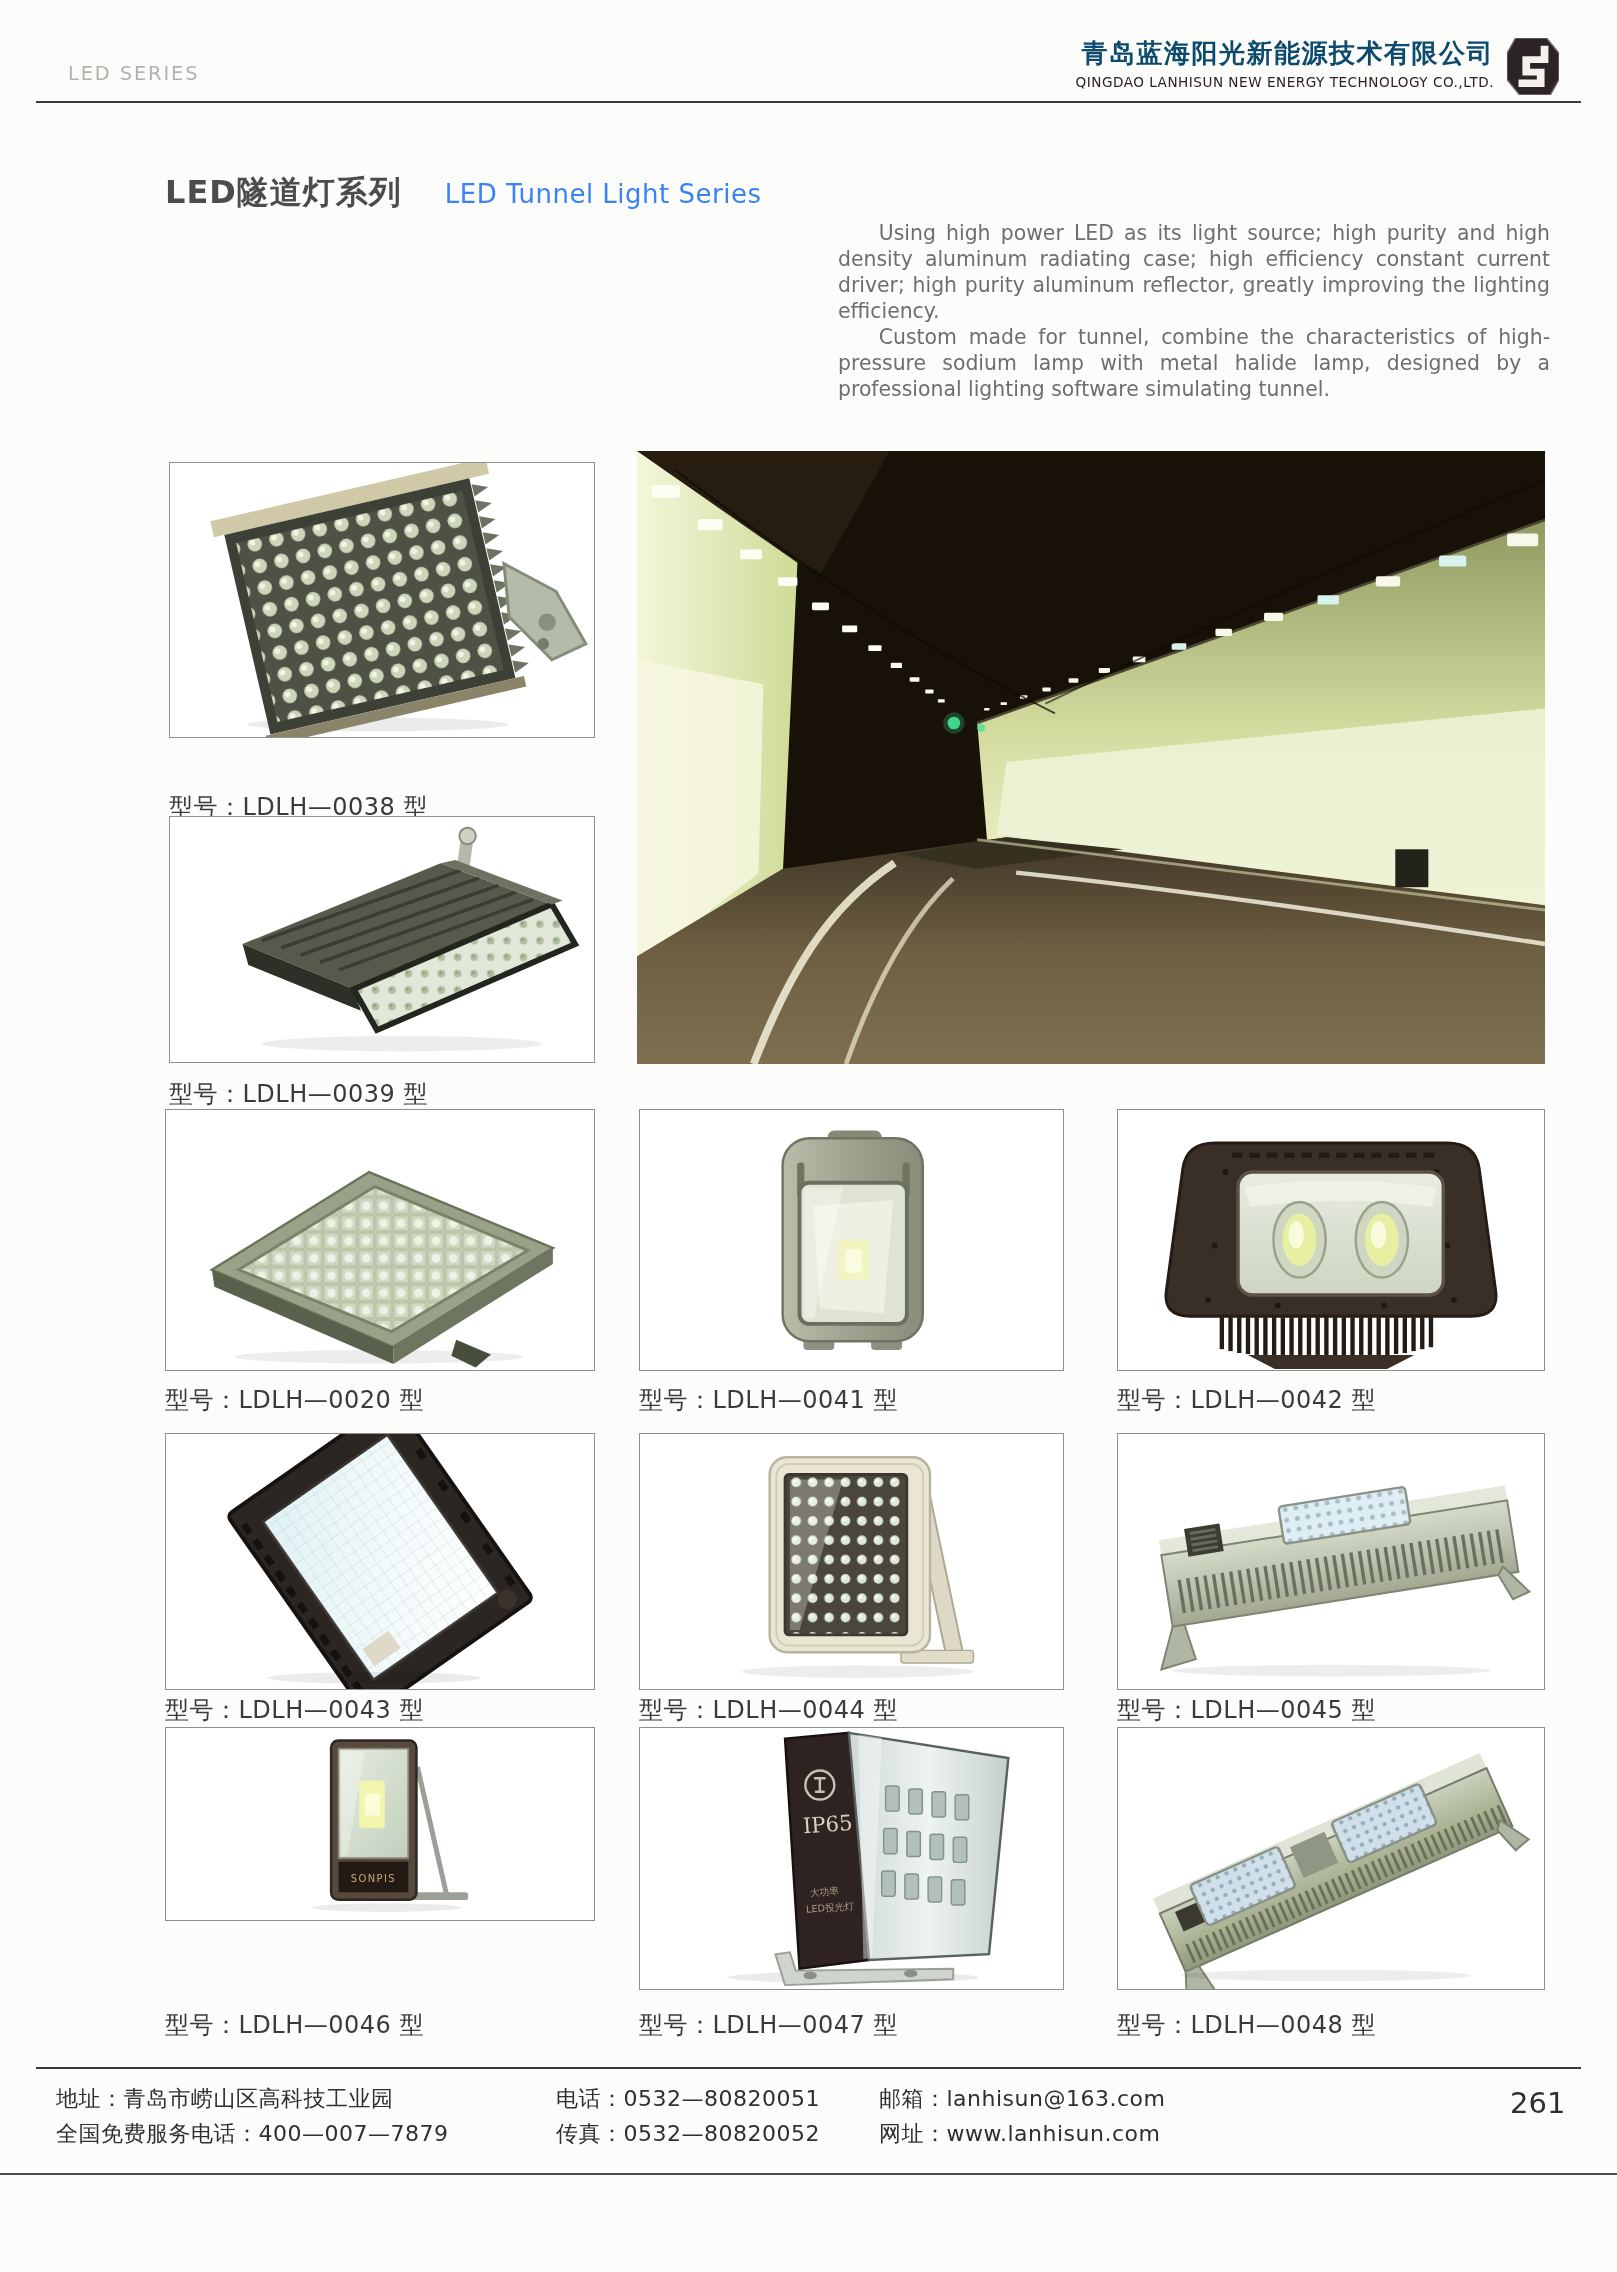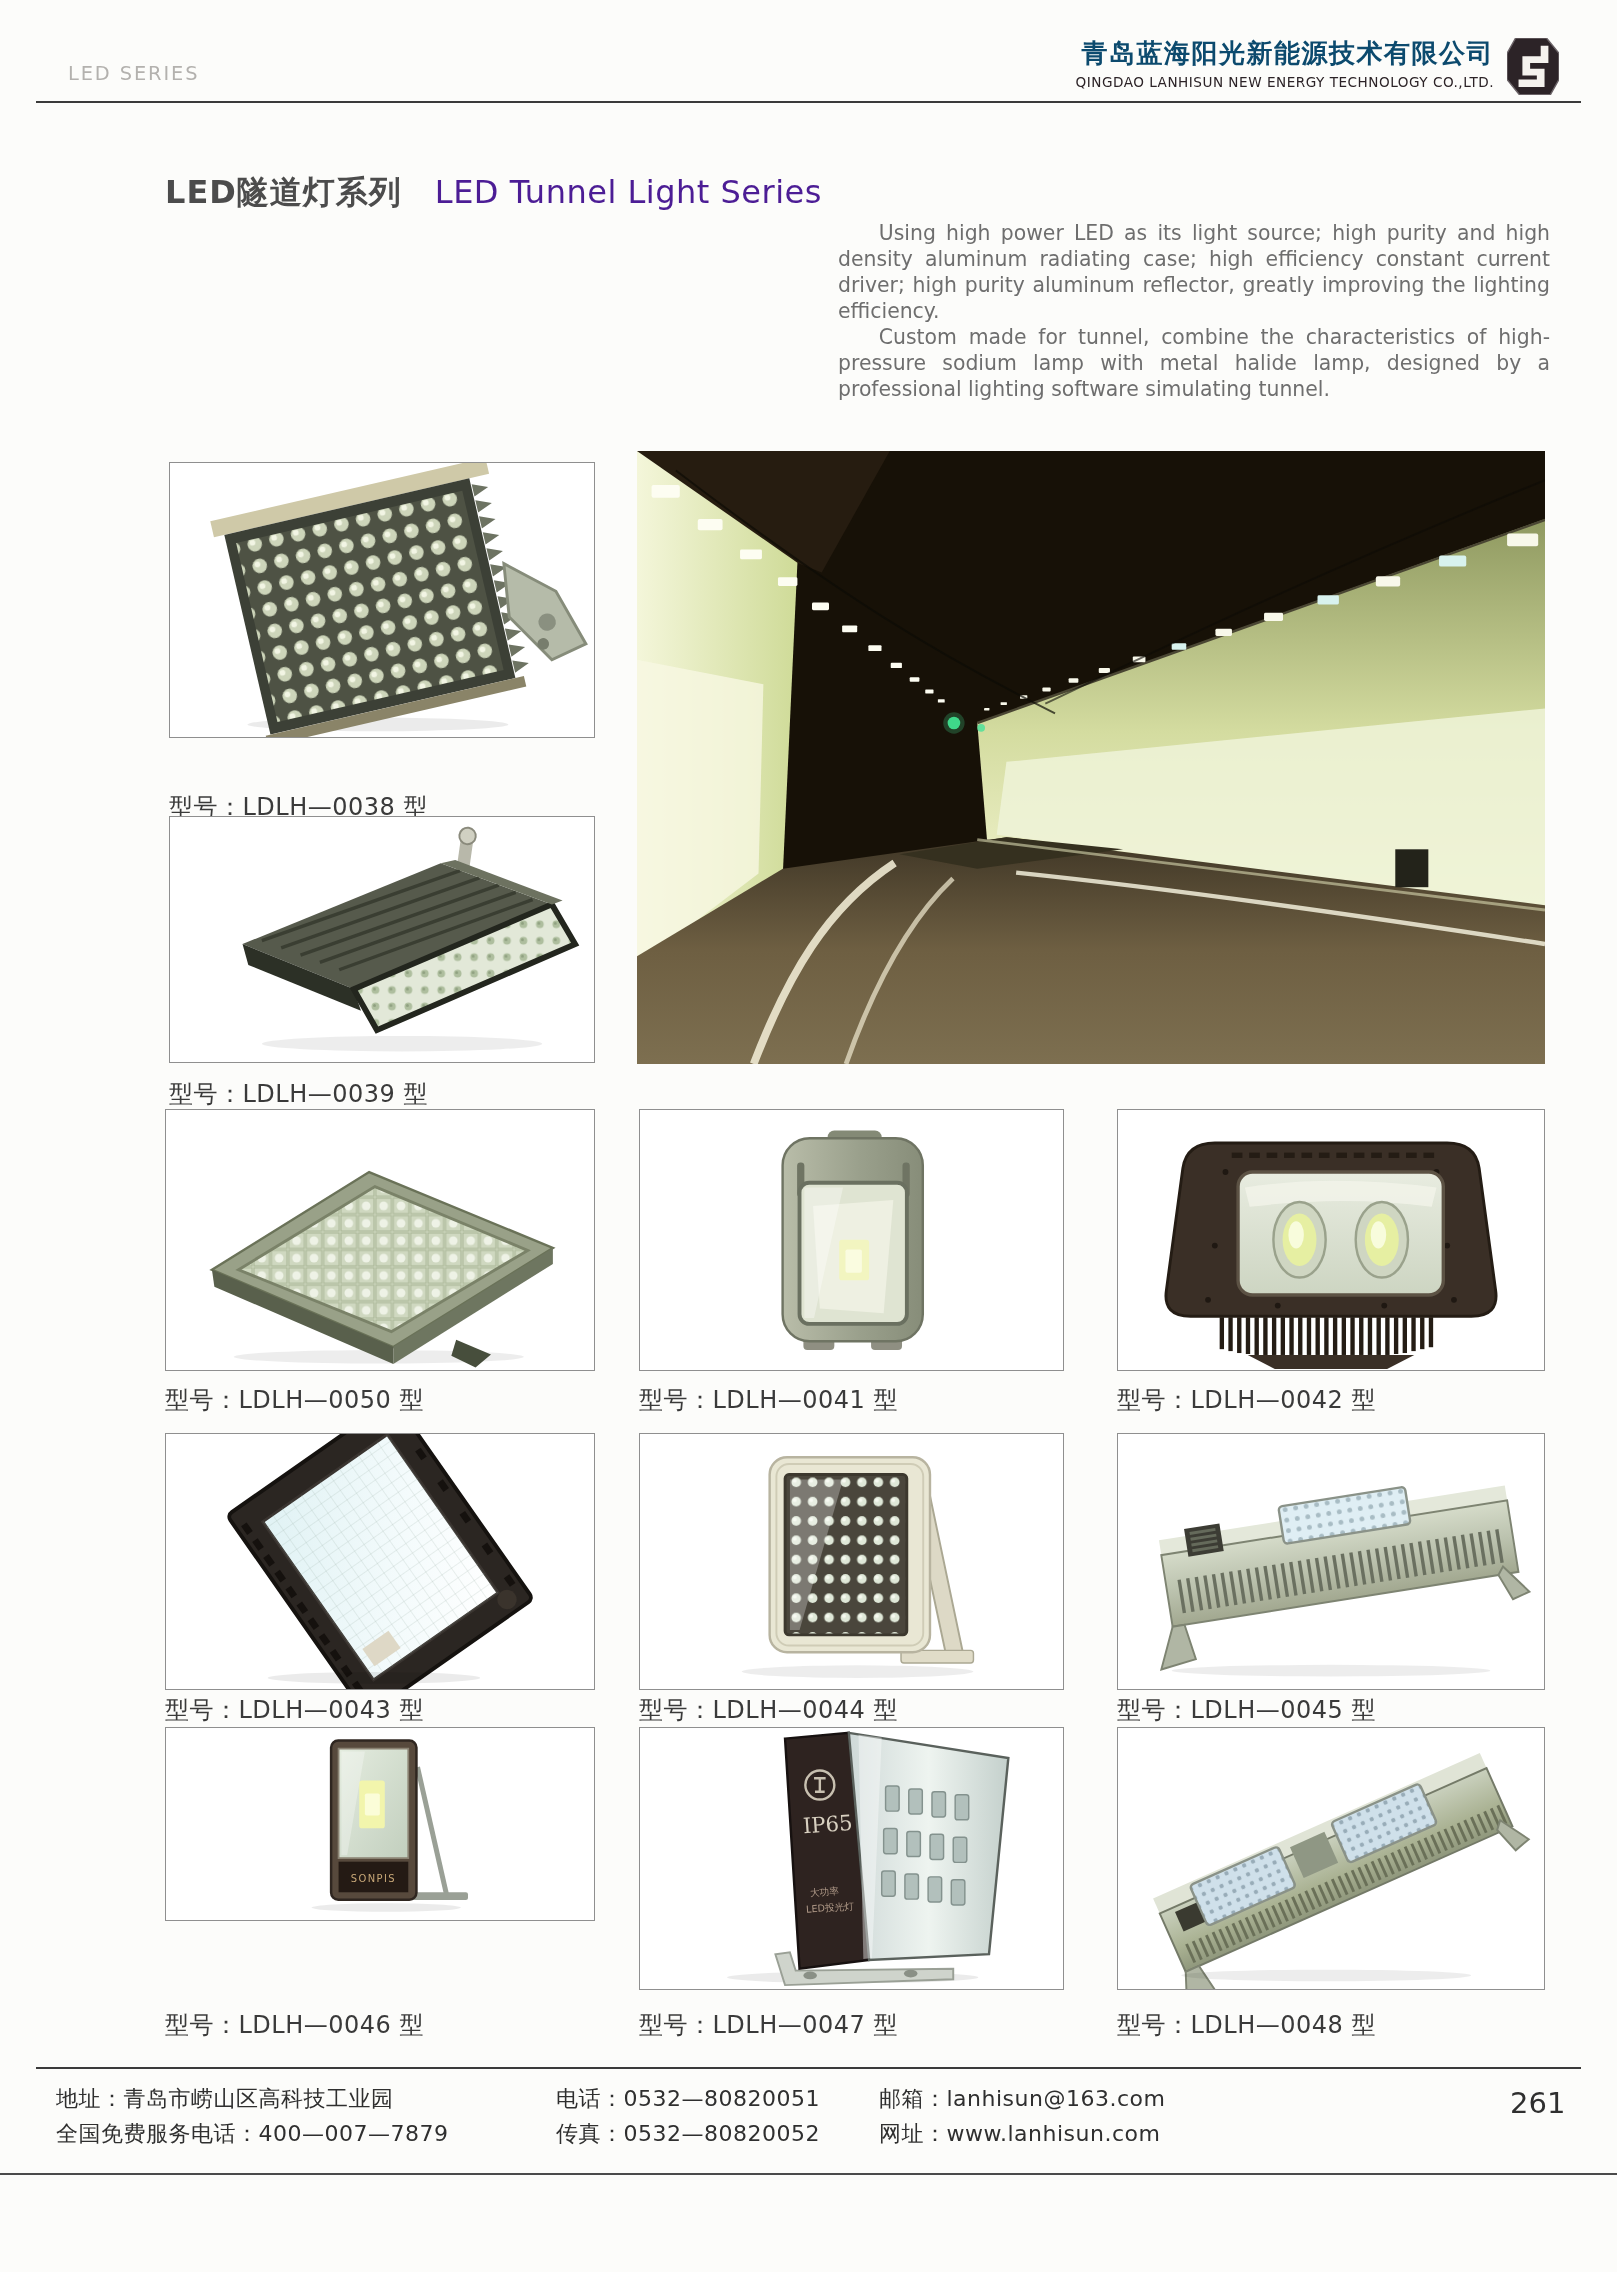--- a/index.html
+++ b/index.html
@@ -10,21 +10,21 @@
     font-family:"DejaVu Sans","Liberation Sans",sans-serif;
     overflow:hidden;
   }
   .abs{position:absolute;}
   .series-label{font-size:19.4px;color:#b3b1ae;letter-spacing:1.9px;}
   .company{text-align:right;}
   .company-cn{font-size:26px;font-weight:bold;color:#0c4a6e;letter-spacing:1.5px;}
   .company-en{font-size:13.6px;color:#2c2327;letter-spacing:0.5px;margin-top:2.9px;}
   .rule{background:#3a3a3a;}
   .title-cn{font-size:32px;font-weight:bold;color:#4c4c4c;letter-spacing:1px;display:inline-block;}
-  .title-en{font-size:32px;color:#4c1d95;display:inline-block;margin-left:33px;letter-spacing:0.5px;}
+  .title-en{font-size:26px;color:#3b82f6;display:inline-block;margin-left:43px;letter-spacing:0.5px;}
   .intro{color:#6e6e6e;}
   .intro p{margin:0;text-indent:2em;}
   .intro-cn{font-size:22.4px;line-height:33px;width:607px;}
   .intro-en{font-size:20.4px;line-height:26px;width:712px;text-align:justify;}
   .pbox{
     position:absolute;background:#ffffff;border:1.5px solid #8f8f8f;box-sizing:border-box;
   }
   .pbox svg{display:block;width:100%;height:100%;}
   .photo{position:absolute;}
   .photo svg{display:block;width:100%;height:100%;}
@@ -189,21 +189,21 @@
         </pattern>
       </defs>
       <ellipse cx="440" cy="510" rx="300" ry="14" fill="rgba(0,0,0,0.07)"></ellipse>
       <polygon points="95,330 420,128 800,285 470,490" fill="#99a188" stroke="#6a7258" stroke-width="5"></polygon>
       <polygon points="150,330 432,158 748,290 466,458" fill="url(#led40)" stroke="#7a8268" stroke-width="6"></polygon>
       <polygon points="95,330 470,490 470,525 100,365" fill="#59604c"></polygon>
       <polygon points="470,490 800,285 800,318 470,525" fill="#6e7660"></polygon>
       <polygon points="600,475 672,505 640,532 590,508" fill="#474e3c"></polygon>
     </svg>
   </div>
-  <div class="model" style="left:165px;top:1384px;">型号：LDLH—0050 型</div>
+  <div class="model" style="left:165px;top:1384px;">型号：LDLH—0020 型</div>
 
   <div class="pbox" style="left:639px;top:1109px;width:425px;height:262px;">
     <svg viewBox="0 0 875 537">
       <defs>
         <linearGradient id="body41" x1="0" y1="0" x2="1" y2="0">
           <stop offset="0" stop-color="#b9bda9"></stop>
           <stop offset="0.55" stop-color="#9aa08c"></stop>
           <stop offset="1" stop-color="#878d79"></stop>
         </linearGradient>
       </defs>

